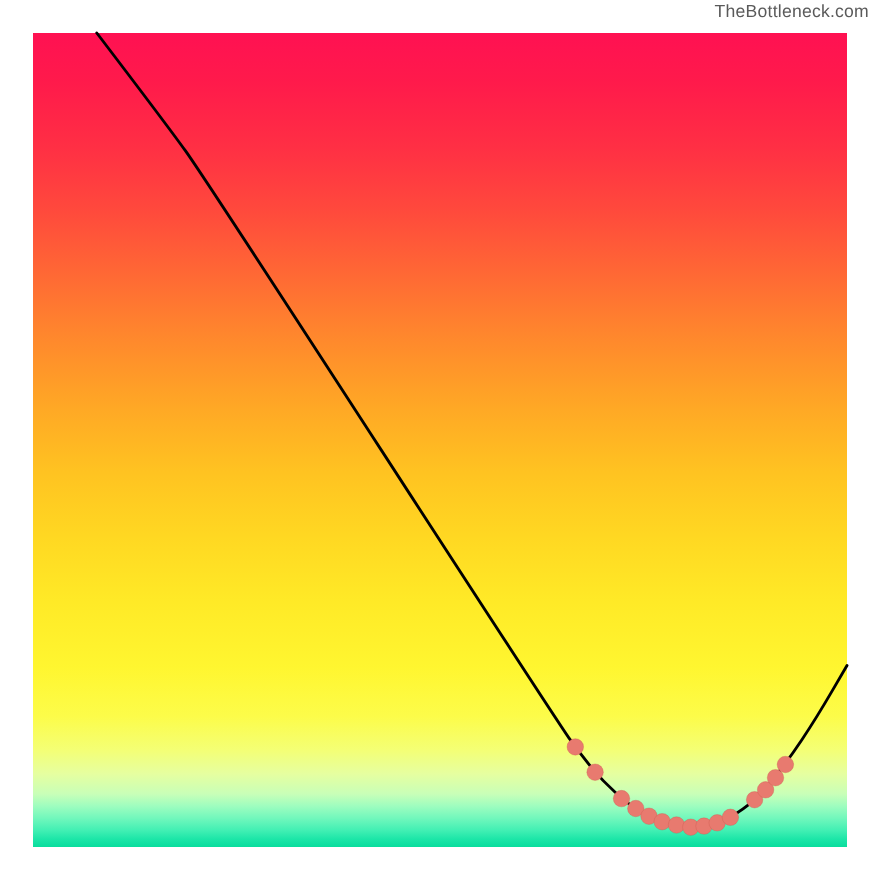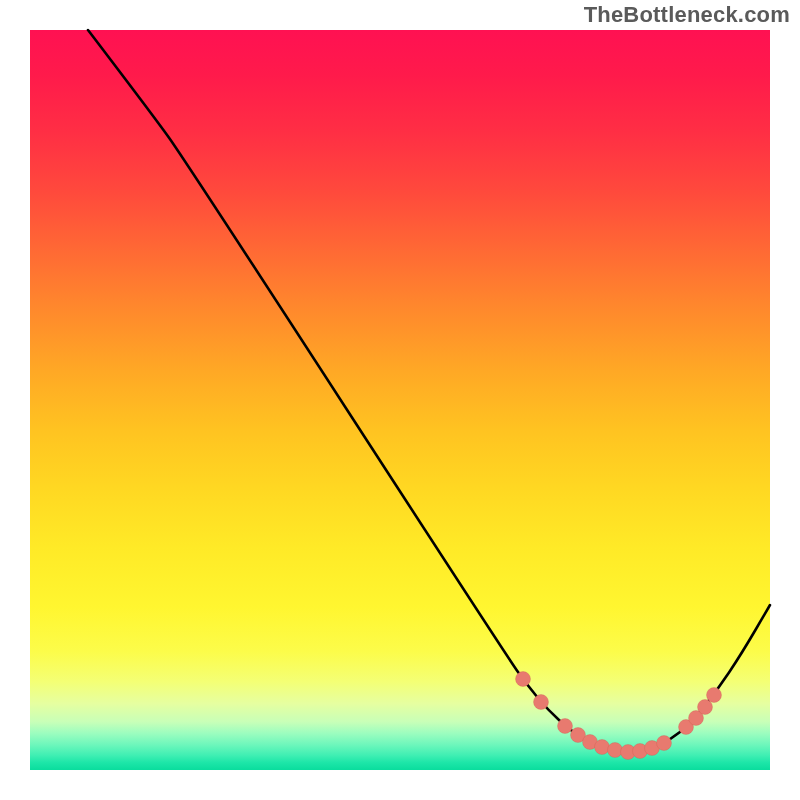--- a/index.html
+++ b/index.html
@@ -13,22 +13,22 @@
   }
   .frame {
     position: relative;
     width: 800px;
     height: 800px;
   }
   .watermark {
     position: absolute;
     top: 2px;
     right: 10px;
-    font-size: 22px;
-    font-weight: 700;
+    font-size: 16px;
+    font-weight: 400;
     color: #5a5a5a;
     letter-spacing: 0.2px;
     z-index: 50;
   }
   .plot-area {
     position: absolute;
     left: 30px;
     top: 30px;
     width: 740px;
     height: 740px;

